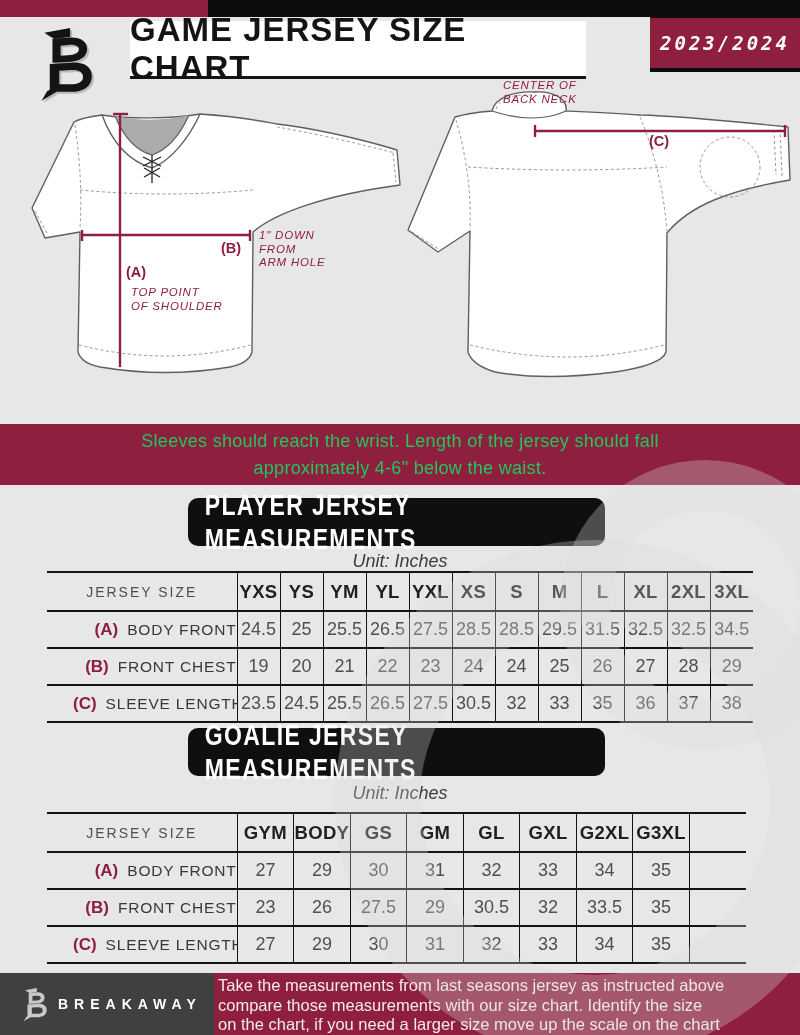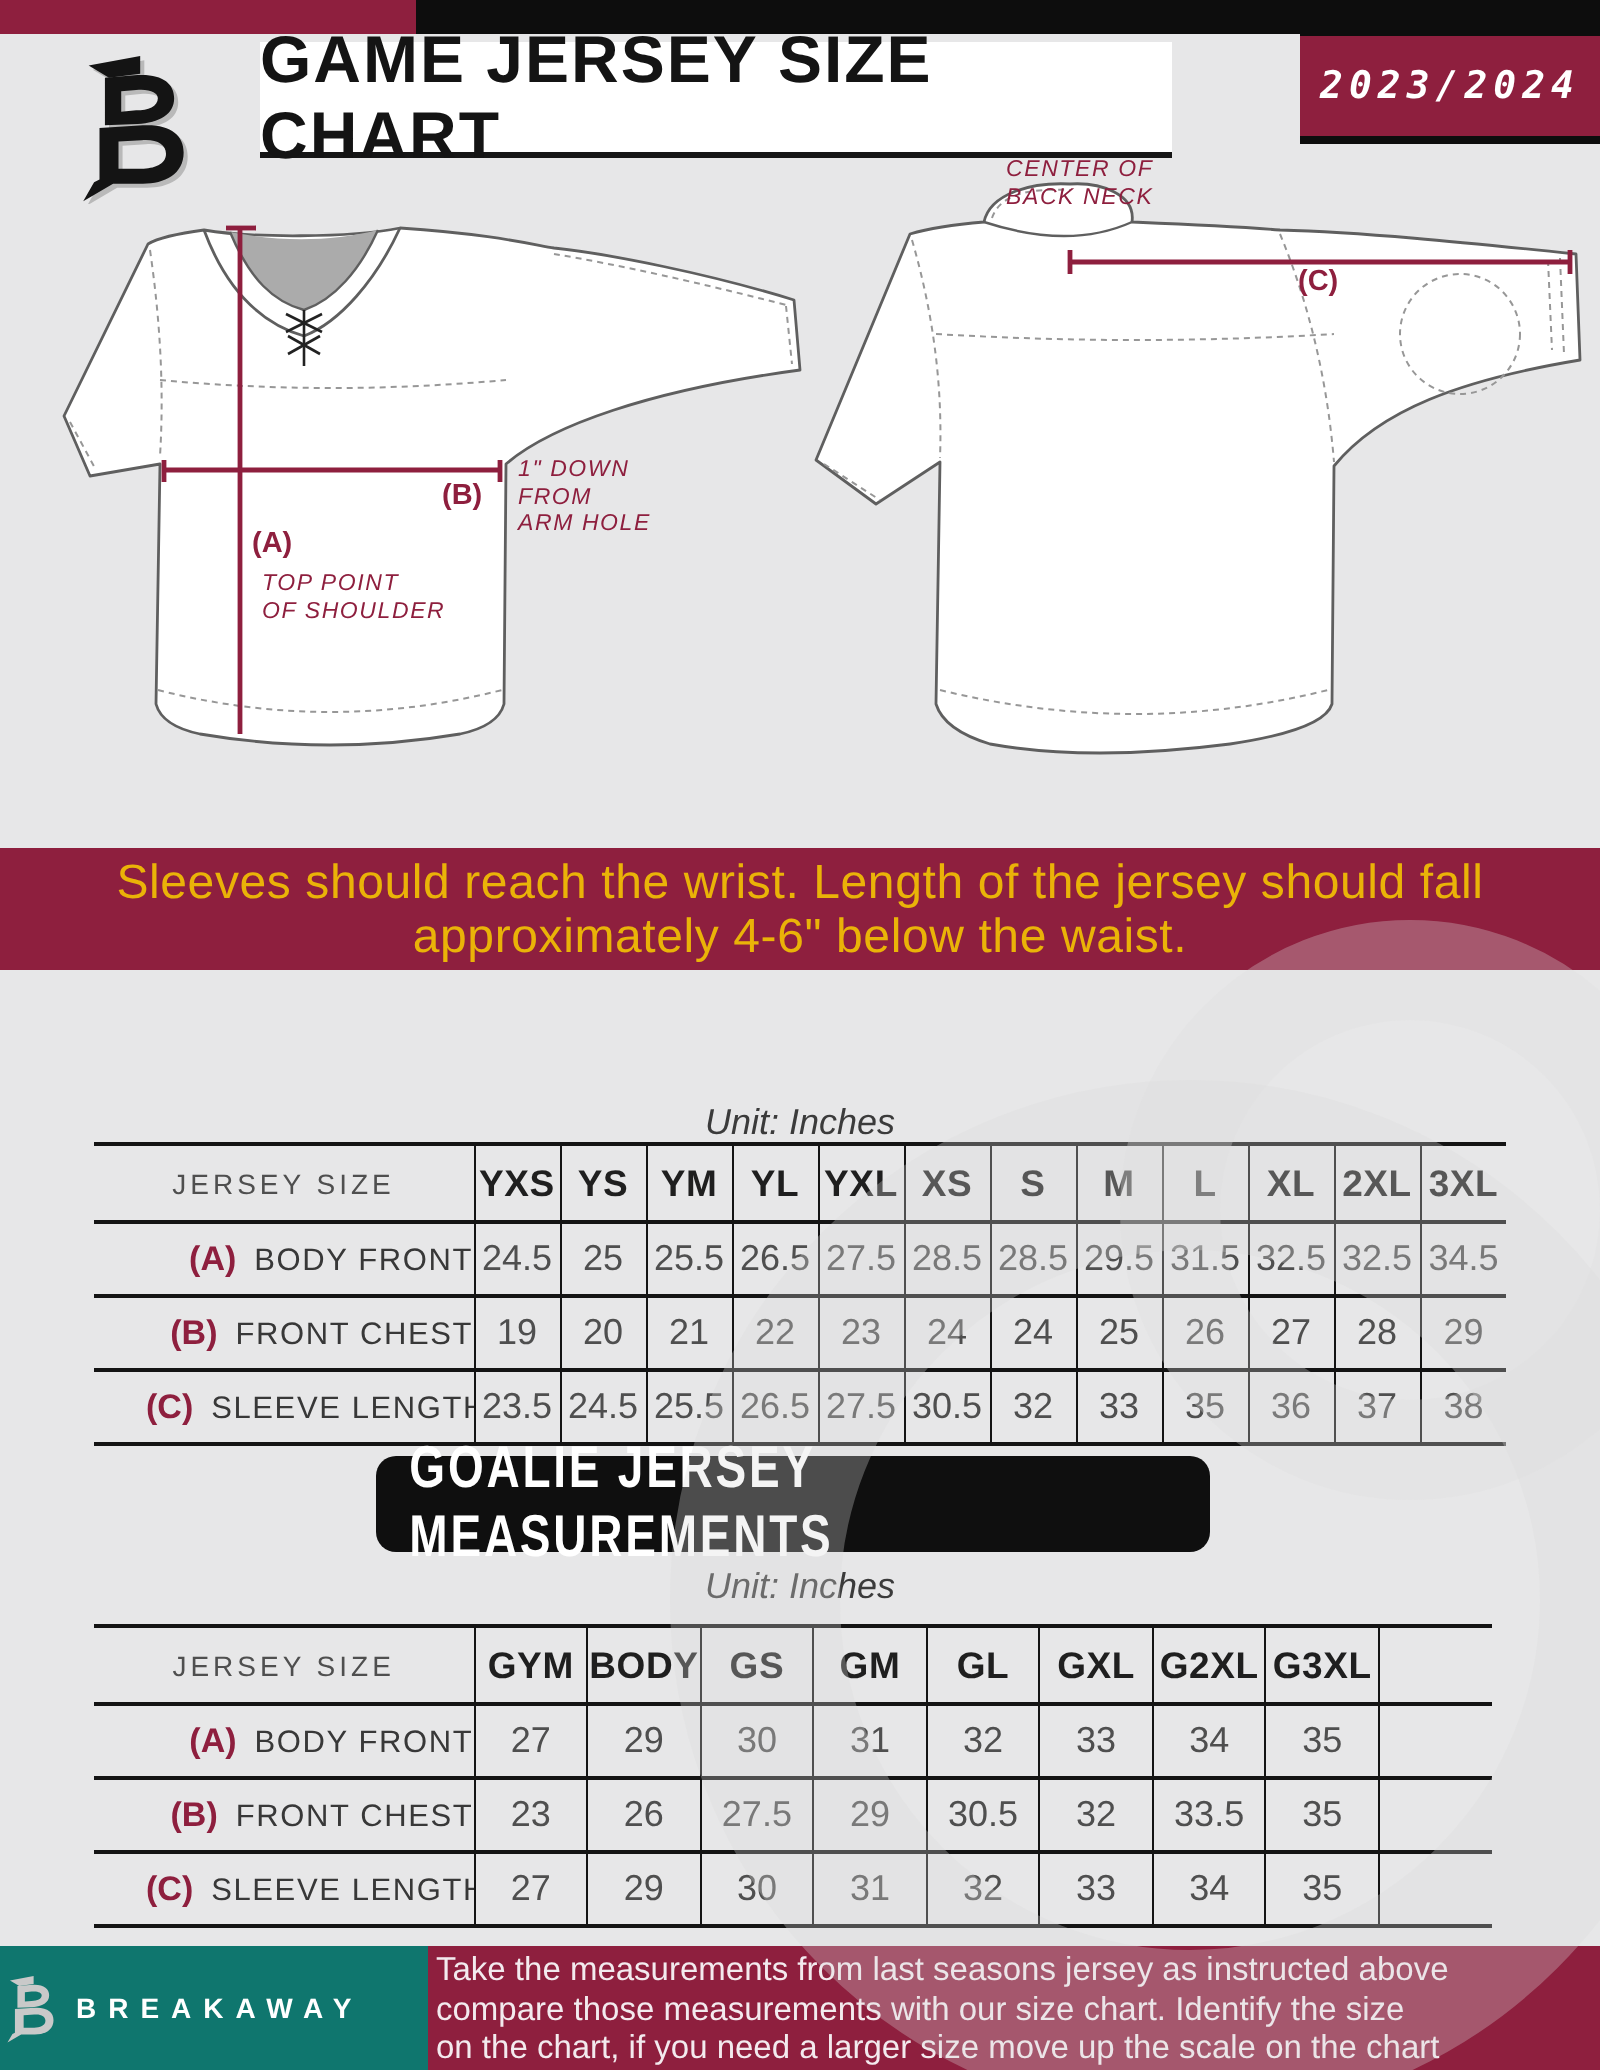--- a/index.html
+++ b/index.html
@@ -19,21 +19,21 @@
   .logo{position:absolute;left:32px;top:26px;}
   
   .svg-front{position:absolute;left:25px;top:95px;}
   .svg-back{position:absolute;left:400px;top:85px;}
   .dlabel{position:absolute;color:#8E1F3E;font-style:italic;font-size:11.5px;
           letter-spacing:0.8px;line-height:13.5px;font-weight:500;white-space:nowrap;}
   .dtag{position:absolute;color:#8E1F3E;font-weight:800;font-size:14.5px;white-space:nowrap;}
   
   .banner{position:absolute;left:0;top:424px;width:800px;height:61px;background:#8E1F3E;
           display:flex;flex-direction:column;align-items:center;justify-content:center;}
-  .banner div{color:#eab308;font-size:24px;line-height:27px;letter-spacing:0.3px;}
+  .banner div{color:#22c55e;font-size:18px;line-height:27px;letter-spacing:0.3px;}
   
   .pill{position:absolute;left:188px;width:417px;height:48px;background:#0F0F0F;border-radius:10px;
         display:flex;align-items:center;justify-content:center;}
   .pill span{display:inline-block;color:#fff;font-weight:700;font-size:25px;letter-spacing:1.5px;
              transform:scale(0.92,1.18);}
   .pill.player{top:498px;} .pill.goalie{top:728px;}
   .unit{position:absolute;left:0;width:800px;text-align:center;font-style:italic;
         font-size:18px;color:#3B3B3B;}
   .unit.player{top:551px;} .unit.goalie{top:783px;}
   
@@ -47,22 +47,22 @@
            padding:0;overflow:hidden;white-space:nowrap;}
   .meas td:first-child{border-left:none;}
   .meas tr.head td{height:37px;} .meas tr.data td{height:35px;}
   .meas td.szhead{font-size:18.5px;font-weight:700;color:#1F1F1F;letter-spacing:0.3px;}
   .meas td.val{font-size:18px;color:#4F4F4F;}
   .meas td.lblhead{font-size:14px;color:#4F4F4F;letter-spacing:2px;}
   .meas td.rowlbl{text-align:right;padding-left:26px;}
   .meas .tag{color:#8E1F3E;font-weight:800;font-size:17px;margin-right:9px;}
   .meas .lab{color:#383838;font-size:15.5px;letter-spacing:0.8px;}
   
-  .footer-black{position:absolute;left:0;top:973px;width:214px;height:62px;background:#0f766e;
-                display:flex;align-items:center;box-sizing:border-box;}
+  .footer-black{position:absolute;left:0;top:973px;width:214px;height:62px;background:#404040;
+                display:flex;align-items:center;padding-left:20px;box-sizing:border-box;}
   .footer-black .brand{color:#fff;font-weight:700;font-size:14px;letter-spacing:6px;margin-left:10px;}
   .footer-maroon{position:absolute;left:214px;top:973px;width:586px;height:62px;background:#8E1F3E;
                  box-sizing:border-box;padding:3px 8px 0 4px;}
   .footer-maroon div{color:#F3EAEE;font-size:16.5px;line-height:19.5px;}
   
   .ring{position:absolute;border-radius:50%;pointer-events:none;z-index:6;}
   .ring1{left:335px;top:540px;width:520px;height:520px;border:85px solid rgba(219,219,219,0.30);box-sizing:border-box;}
   .ring2{left:560px;top:460px;width:290px;height:290px;border:50px solid rgba(223,223,223,0.30);box-sizing:border-box;}
 </style>
 </head>
@@ -159,20 +159,23 @@
   <div class="dlabel" style="left:131px;top:286px;">
     <div>TOP POINT</div>
     <div>OF SHOULDER</div>
   </div>
 
   <div class="banner">
     <div>Sleeves should reach the wrist. Length of the jersey should fall</div>
     <div>approximately 4-6" below the waist.</div>
   </div>
 
+  <div class="pill player">
+    <span>PLAYER JERSEY MEASUREMENTS</span>
+  </div>
   <div class="unit player">Unit: Inches</div>
   <table class="meas player">
     <colgroup>
         <col style="width:190px">
         <col span="12" style="width:43px">
       </colgroup>
     <tbody>
         <tr class="head">
       <td class="lblhead">JERSEY SIZE</td>
       <td class="szhead">YXS</td>

